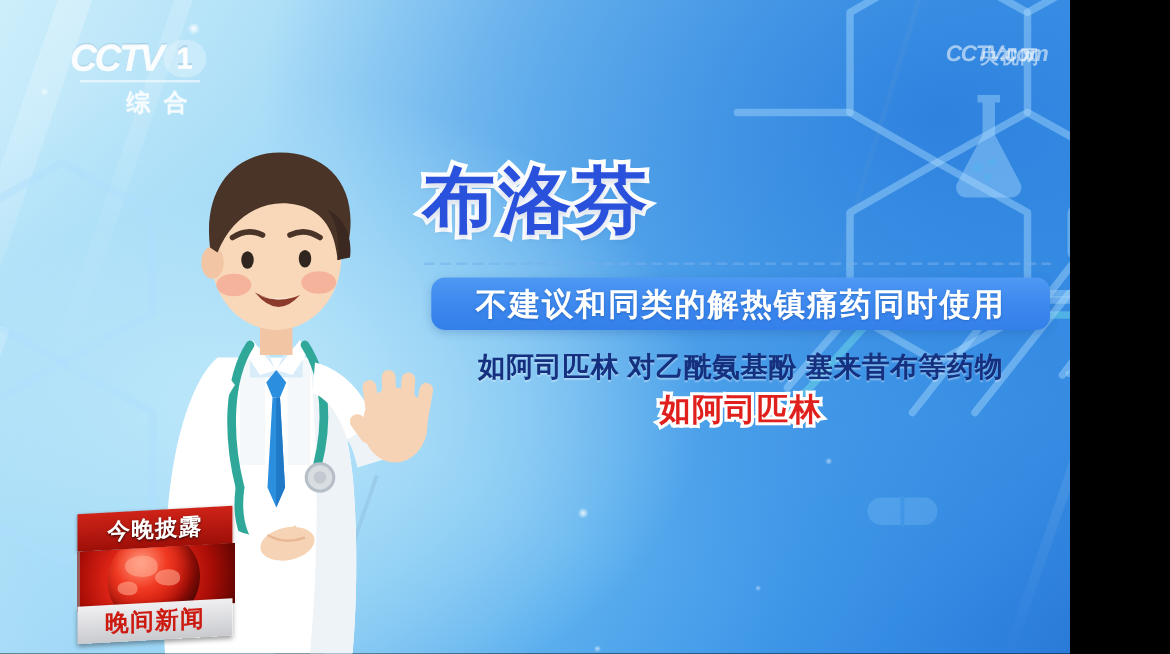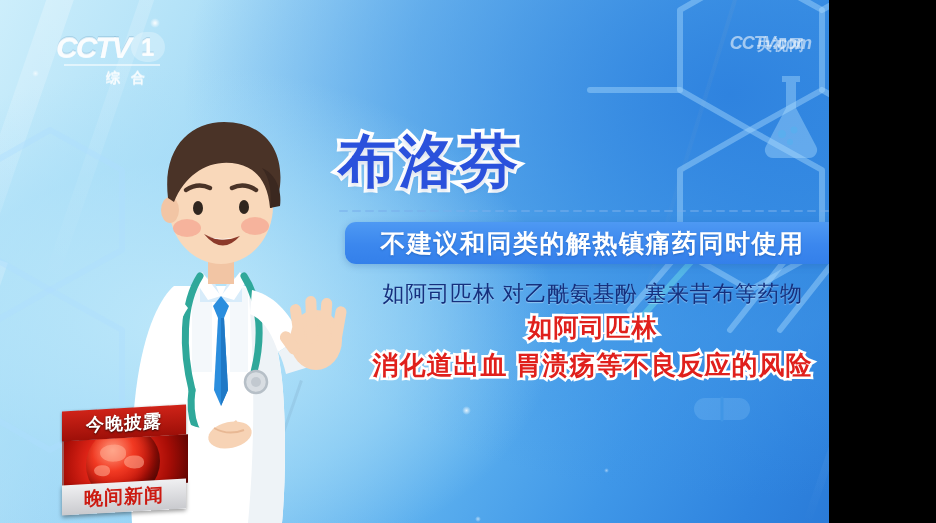--- a/index.html
+++ b/index.html
@@ -3,20 +3,21 @@
 <meta charset="utf-8">
 <style>
   html,body{margin:0;padding:0;background:#000;}
   #stage{
     position:relative;width:829px;height:523px;overflow:hidden;
     font-family:"Liberation Sans","DejaVu Sans",sans-serif;
     background:
       radial-gradient(ellipse 520px 360px at 22% 62%, rgba(190,232,250,.95) 0%, rgba(168,222,248,.55) 45%, rgba(168,222,248,0) 72%),
       radial-gradient(ellipse 700px 520px at 88% 18%, rgba(44,128,222,.92) 0%, rgba(60,145,228,.55) 46%, rgba(60,145,228,0) 78%),
       linear-gradient(118deg,#cdeefb 0%,#b5e3f8 16%,#9ed6f6 31%,#7ec4f2 47%,#5aaeee 63%,#3f97e8 78%,#2f84df 92%,#2a7bd8 100%);
+    padding-left: 27px;
   }
   .abs{position:absolute;}
 
   
   .streak{position:absolute;background:linear-gradient(to bottom,rgba(255,255,255,.55),rgba(255,255,255,0));transform-origin:top left;}
   .glow-dot{position:absolute;border-radius:50%;background:radial-gradient(circle,rgba(255,255,255,.95),rgba(255,255,255,0) 70%);}
   svg.deco{position:absolute;overflow:visible;}
   .deco path,.deco circle,.deco rect,.deco line,.deco ellipse{fill:none;stroke:rgba(175,222,255,.42);stroke-width:6;stroke-linecap:round;stroke-linejoin:round;}
   .deco .filled{fill:rgba(175,222,255,.40);stroke:none;}
 
@@ -28,21 +29,21 @@
     text-shadow:0 1px 0 rgba(255,255,255,.85),0 -1px 0 rgba(120,170,200,.35);
     font-style:italic;line-height:1;
   }
   #cctv1 .one{
     display:inline-block;width:34px;height:30px;border-radius:16px;
     background:rgba(255,255,255,.28);color:rgba(255,255,255,.75);
     font-style:normal;font-size:24px;text-align:center;line-height:30px;
     letter-spacing:0;margin-left:1px;vertical-align:top;
   }
   #cctv1 .bar{height:2px;background:rgba(255,255,255,.55);margin:2px 0 3px 8px;width:96px;}
-  #cctv1 .sub{font-size:14px;color:rgba(255,255,255,.62);letter-spacing:11px;text-align:center;font-weight:bold;
+  #cctv1 .sub{font-size:19px;color:rgba(255,255,255,.62);letter-spacing:11px;text-align:center;font-weight:bold;
     text-shadow:0 1px 0 rgba(255,255,255,.7);}
 
   
   #wm{right:18px;top:34px;text-align:center;color:rgba(255,255,255,.55);}
   #wm .line1{font-size:18px;font-weight:bold;font-style:italic;letter-spacing:-1px;line-height:1;}
   #wm .cn{position:absolute;right:6px;top:2px;font-size:15px;font-weight:bold;letter-spacing:1px;font-style:normal;}
 
   
   #doctor{left:70px;top:90px;width:330px;height:433px;}
 
@@ -67,21 +68,21 @@
     border-radius:11px;
     box-shadow:0 2px 7px rgba(30,80,150,.25);
     display:flex;align-items:center;justify-content:center;
   }
   #banner span{
     color:#ffffff;font-size:25px;font-weight:bold;letter-spacing:1.5px;
     text-shadow:0 1px 2px rgba(20,70,140,.4);
   }
   #line-sub{
     left:345px;top:279px;width:495px;text-align:center;
-    color:#15307e;font-size:22px;font-weight:normal;letter-spacing:.6px;
+    color:#15307e;font-size:22px;font-weight:bold;letter-spacing:.6px;
     text-shadow:0 1px 1px rgba(255,255,255,.35);
   }
   .redline{
     width:495px;text-align:center;
     color:#e0201c;font-weight:bold;letter-spacing:1px;
     -webkit-text-stroke:5px #ffffff;paint-order:stroke fill;
   }
   #red1{left:345px;top:311px;font-size:25px;}
   #red2{left:345px;top:348px;font-size:26px;}
 
@@ -299,21 +300,20 @@
 
   <div class="abs" id="banner">
     <span>不建议和同类的解热镇痛药同时使用</span>
   </div>
 
   <div class="abs" id="bigtitle">布洛芬</div>
 
   <div class="abs" id="line-sub">如阿司匹林 对乙酰氨基酚 塞来昔布等药物</div>
 
   <div class="abs redline" id="red1">如阿司匹林</div>
-  <div class="abs redline" id="red2">消化道出血 胃溃疡等不良反应的风险</div>
 
   <div class="abs" id="bug">
     <div class="top"></div>
     <div class="toptxt">今晚披露</div>
     <div class="globe">
       <div class="sph"></div>
       <div class="cont" style="left:36px;top:6px;width:26px;height:17px;"></div>
       <div class="cont" style="left:60px;top:18px;width:20px;height:13px;"></div>
       <div class="cont" style="left:30px;top:26px;width:16px;height:11px;"></div>
     </div>

